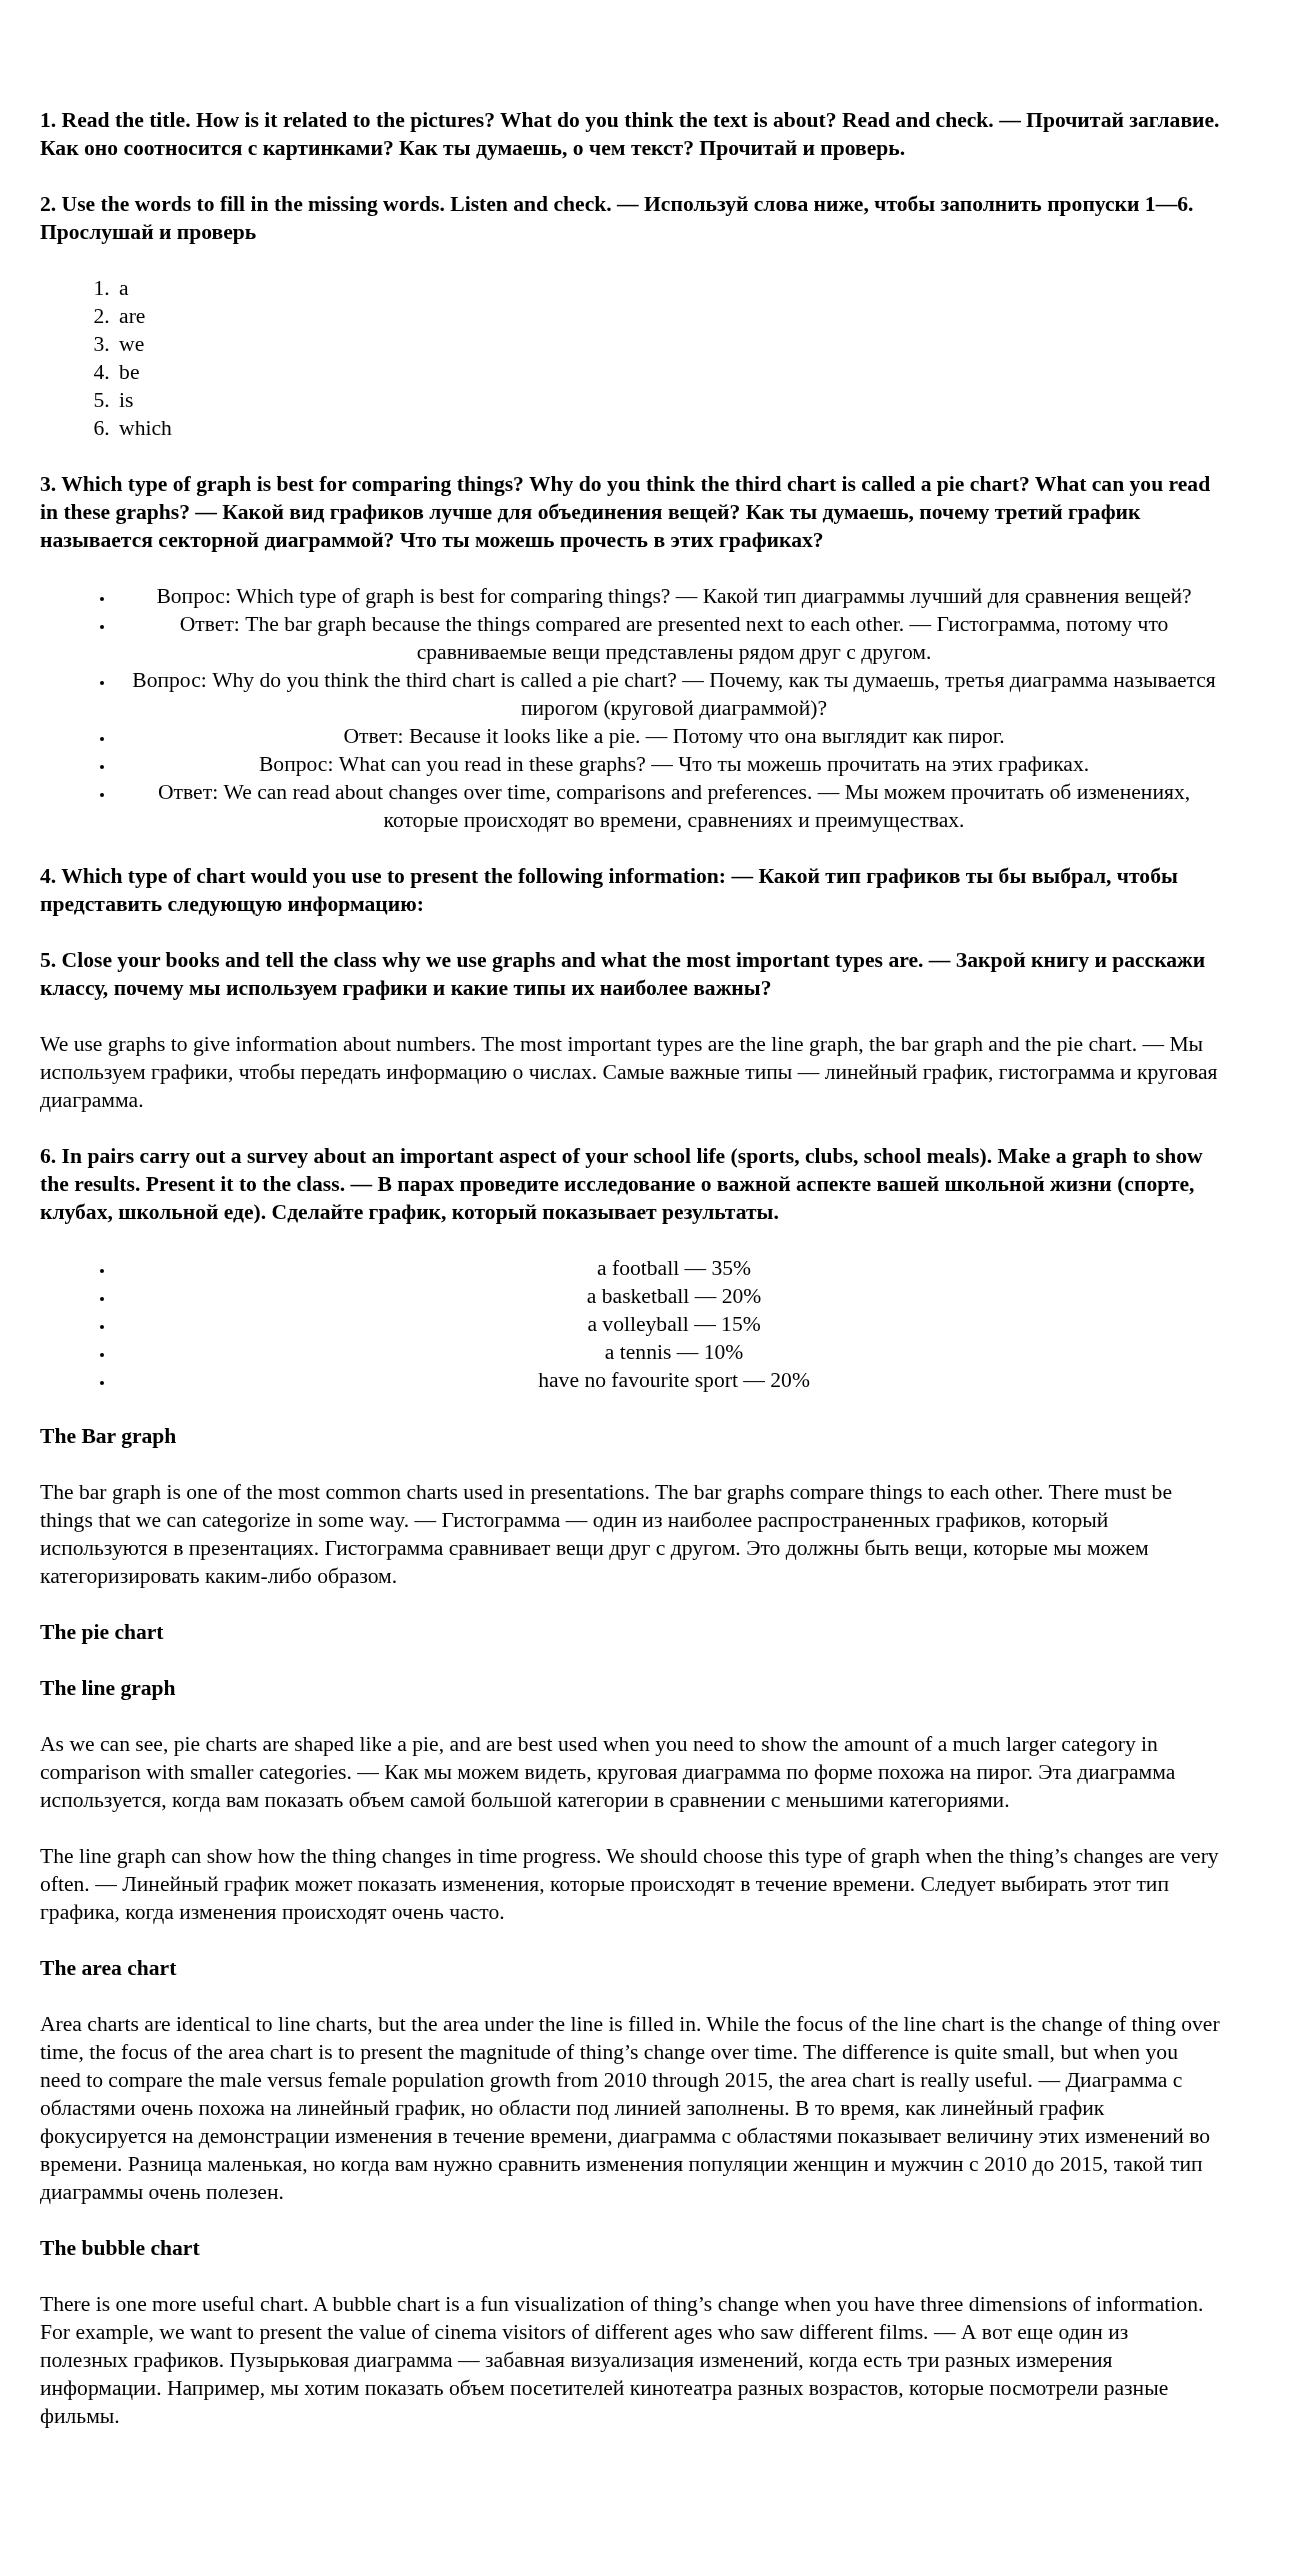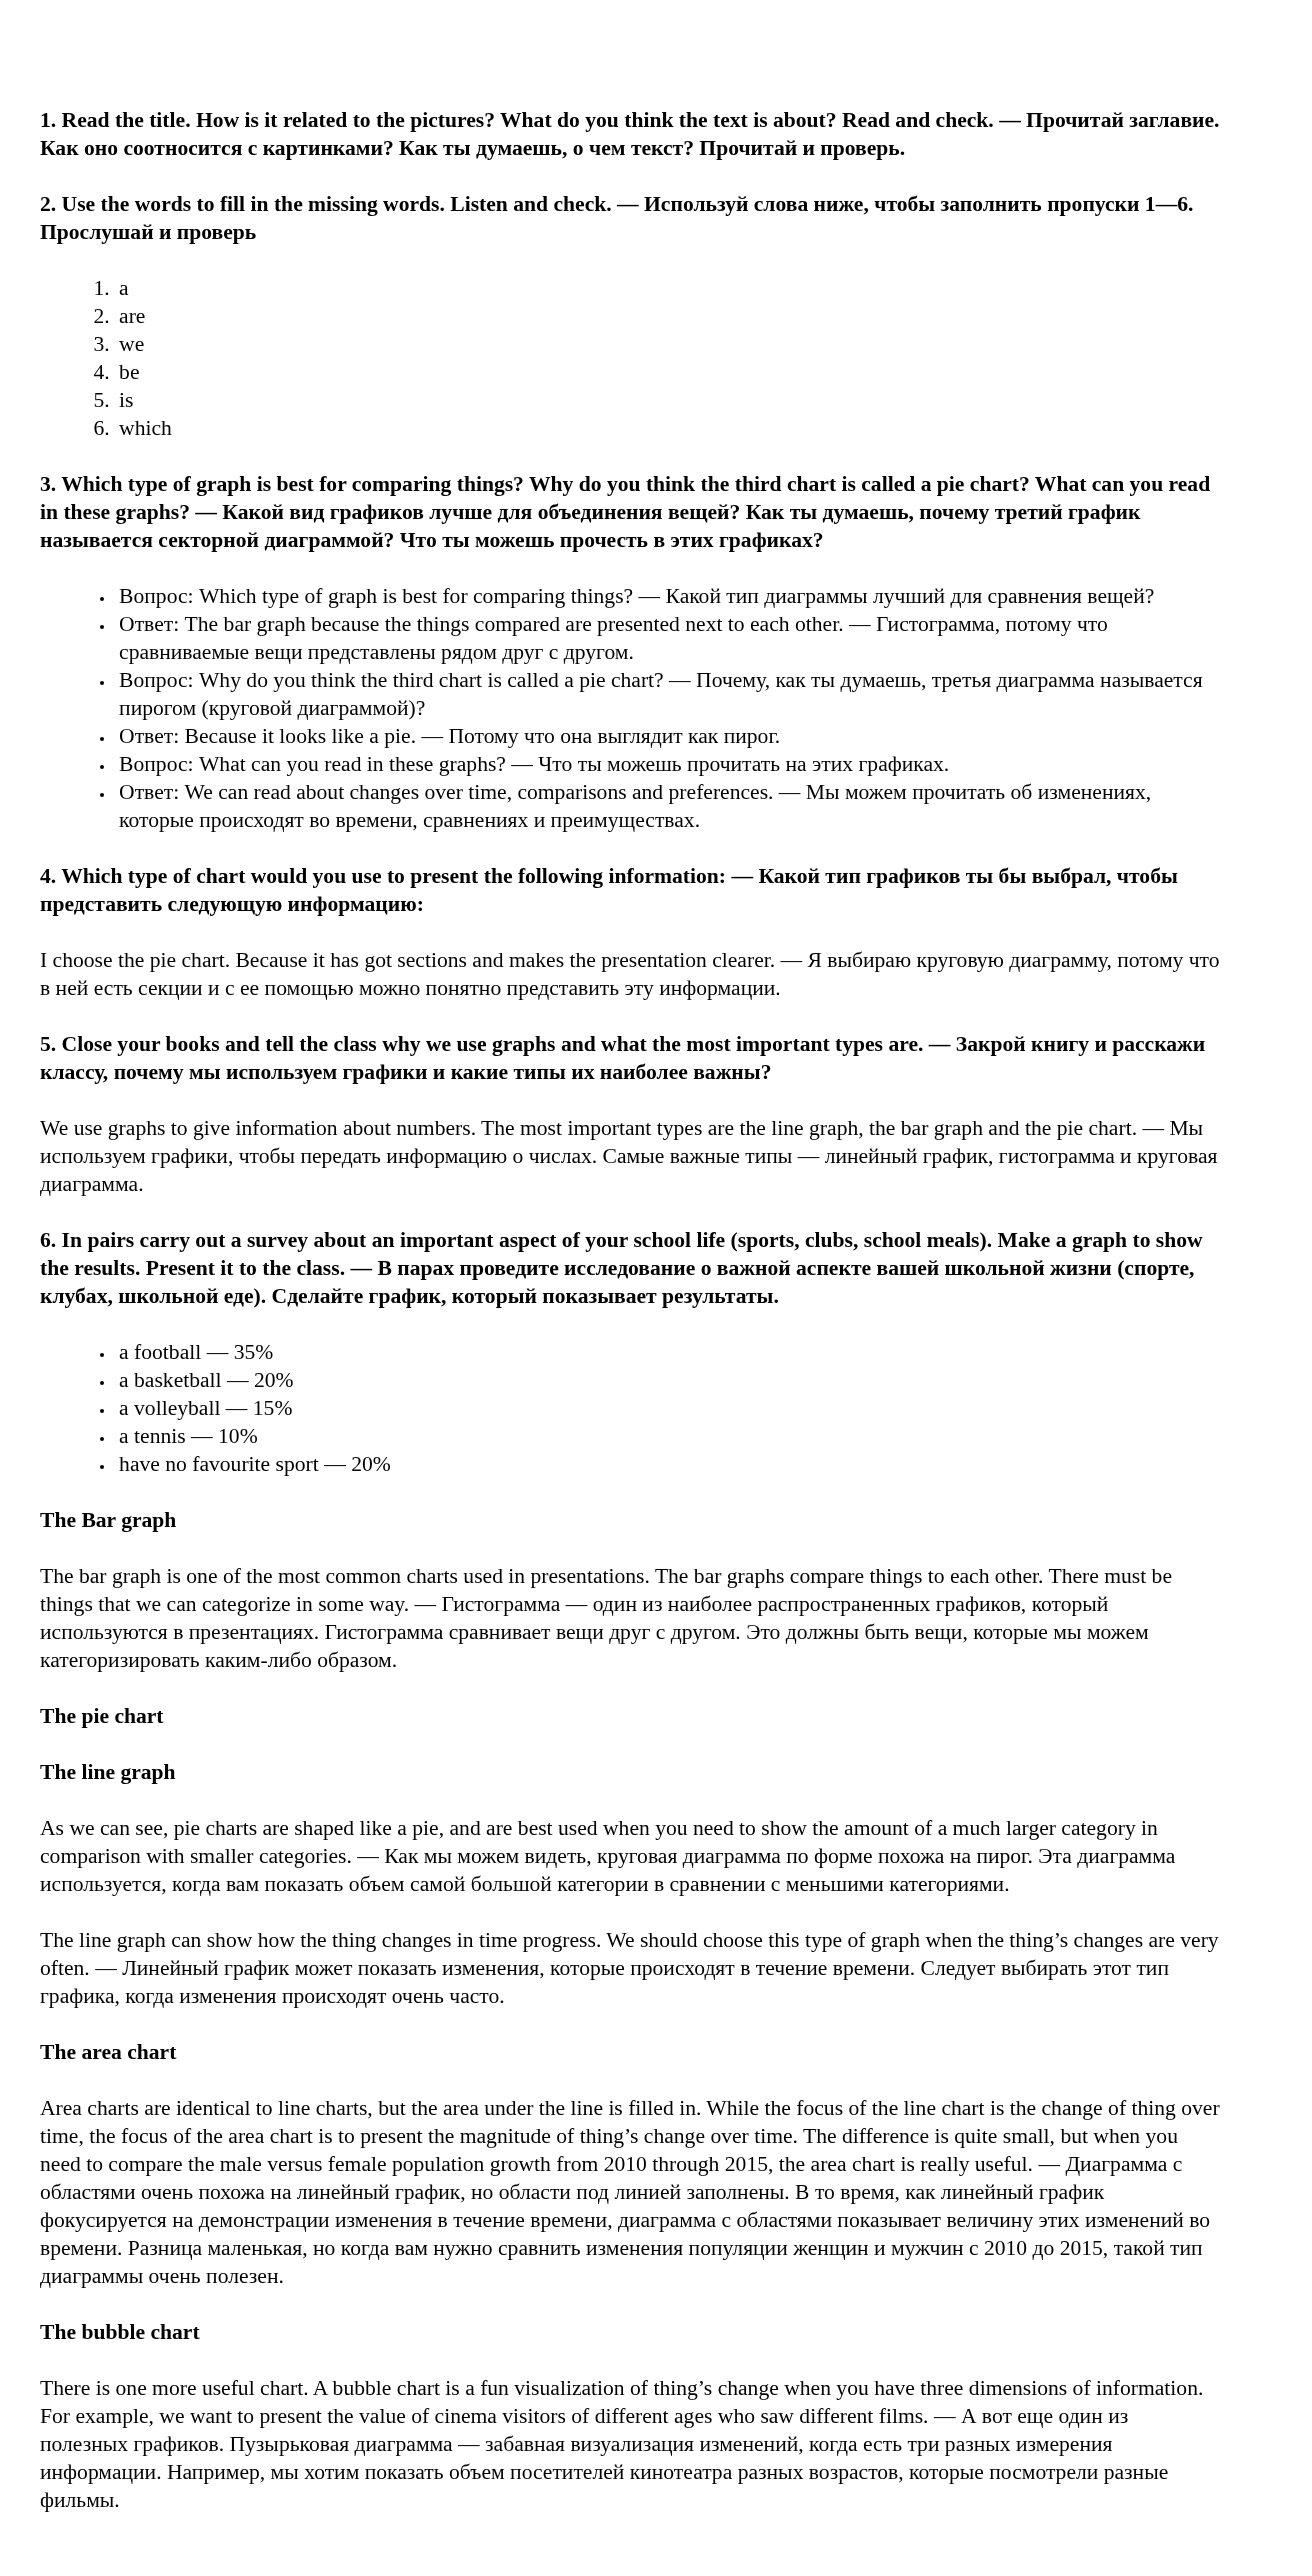--- a/index.html
+++ b/index.html
@@ -26,21 +26,21 @@
   .block { margin: 28px 8px 0 0; }
   .first-heading { margin-top: 44px; }
   .heading { font-weight: bold; }
   .chart-heading { font-weight: bold; }
   p { margin: 0; }
   ul.doc-list, ol.doc-list {
     margin: 28px 0 0 0;
     padding: 0 0 0 75px;
   }
   ol.doc-list { list-style: decimal outside; }
-  ul.doc-list { list-style: disc outside; }
+  ul.doc-list { list-style: disc outside; text-align: center; }
   ul.doc-list > li::marker { font-size: 0.62em; }
   li { padding-left: 4.1px; }
 </style>
 </head>
 <body>
 
 <div class="page">
   <div class="content">
 
 
@@ -60,21 +60,20 @@
     <ul class="doc-list">
         <li>Вопрос: Which type of graph is best for comparing things? — Какой тип диаграммы лучший для сравнения вещей?</li>
         <li>Ответ: The bar graph because the things compared are presented next to each other. — Гистограмма, потому что сравниваемые вещи представлены рядом друг с другом.</li>
         <li>Вопрос: Why do you think the third chart is called a pie chart? — Почему, как ты думаешь, третья диаграмма называется пирогом (круговой диаграммой)?</li>
         <li>Ответ: Because it looks like a pie. — Потому что она выглядит как пирог.</li>
         <li>Вопрос: What can you read in these graphs? — Что ты можешь прочитать на этих графиках.</li>
         <li>Ответ: We can read about changes over time, comparisons and preferences. — Мы можем прочитать об изменениях, которые происходят во времени, сравнениях и преимуществах.</li>
       </ul>
 
     <p class="block heading">4. Which type of chart would you use to present the following information: — Какой тип графиков ты бы выбрал, чтобы представить следующую информацию:</p>
-    <p class="block">I choose the pie chart. Because it has got sections and makes the presentation clearer. — Я выбираю круговую диаграмму, потому что в ней есть секции и с ее помощью можно понятно представить эту информации.</p>
 
     <p class="block heading">5. Close your books and tell the class why we use graphs and what the most important types are. — Закрой книгу и расскажи классу, почему мы используем графики и какие типы их наиболее важны?</p>
     <p class="block">We use graphs to give information about numbers. The most important types are the line graph, the bar graph and the pie chart. — Мы используем графики, чтобы передать информацию о числах. Самые важные типы — линейный график, гистограмма и круговая диаграмма.</p>
 
     <p class="block heading">6. In pairs carry out a survey about an important aspect of your school life (sports, clubs, school meals). Make a graph to show the results. Present it to the class. — В парах проведите исследование о важной аспекте вашей школьной жизни (спорте, клубах, школьной еде). Сделайте график, который показывает результаты.</p>
     <ul class="doc-list">
         <li>a football — 35%</li>
         <li>a basketball — 20%</li>
         <li>a volleyball — 15%</li>
         <li>a tennis — 10%</li>

